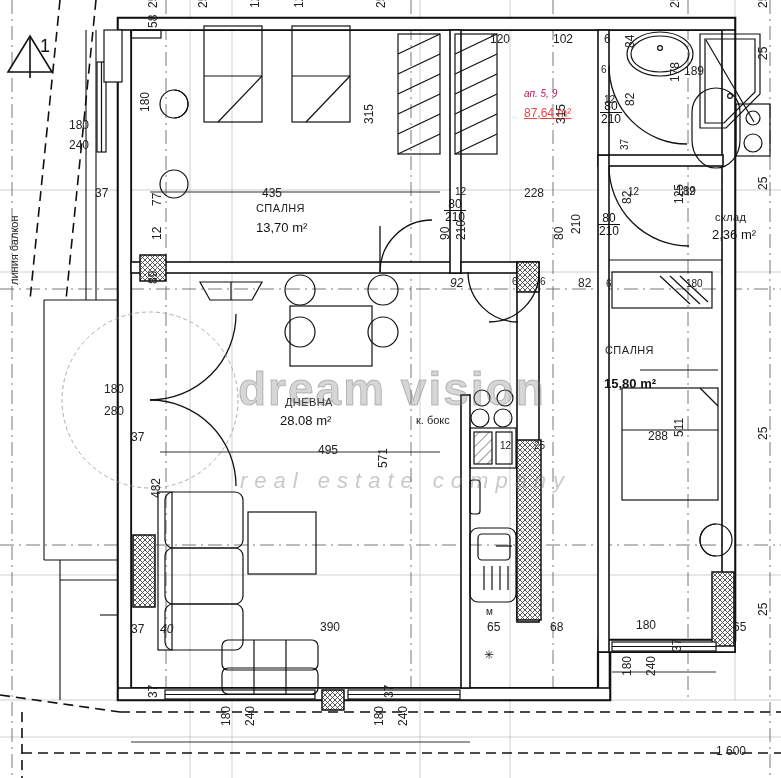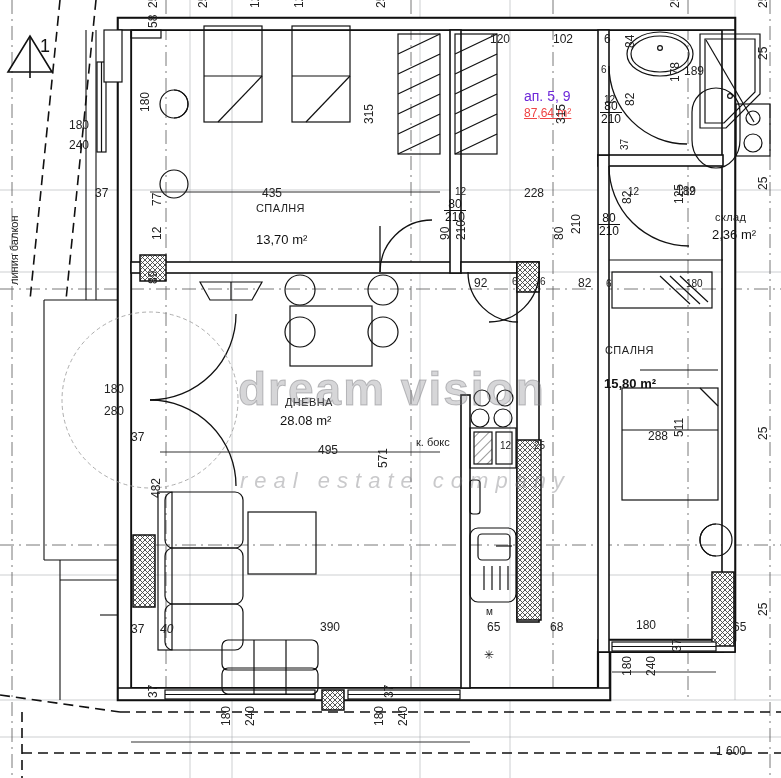--- a/index.html
+++ b/index.html
@@ -4,21 +4,21 @@
 <style>
   html,body{margin:0;padding:0;background:#ffffff;}
   body{font-family:"Liberation Sans",sans-serif;}
   #plan{position:relative;width:781px;height:778px;background:#ffffff;overflow:hidden;}
   #plan svg{position:absolute;left:0;top:0;}
   .lbl{position:absolute;font-family:"Liberation Sans",sans-serif;color:#1a1a1a;white-space:nowrap;}
   .dim{font-size:12px;color:#222;}
   .dim-v{font-size:12px;color:#222;transform-origin:left top;}
   .room-name{font-size:11px;letter-spacing:.4px;color:#222;text-align:center;}
   .room-area{font-size:13px;color:#111;text-align:center;}
-  .apt-code{font-size:14px;color:#6d28d9;}
+  .apt-code{font-size:10px;color:#be185d;font-style:italic;}
   .apt-area{font-size:12px;color:#ef4444;text-decoration:underline;}
   .small{font-size:11px;}
   .tiny{font-size:10px;}
   .door-dim{font-size:12px;color:#111;text-align:center;line-height:1.0;}
   .door-dim .top{border-bottom:1px solid #111;padding:0 1px;display:block;}
   .door-dim .bot{display:block;padding:0 1px;}
   .wm{position:absolute;pointer-events:none;}
   .wm1{font-size:46px;font-weight:bold;letter-spacing:2px;color:rgba(120,120,125,0.30);
        -webkit-text-stroke:1px rgba(120,120,125,0.45);}
   .wm2{font-size:22px;font-style:italic;letter-spacing:7px;color:rgba(120,120,125,0.40);}
@@ -255,33 +255,33 @@
   </svg>
 
   <div class="lbl mark1" style="left:40px;top:36px;">1</div>
 
   <div class="lbl vert small" style="left:8px;top:175px;height:110px;color:#222;">линия балкон</div>
 
   <div class="lbl apt-code" style="left:524px;top:88px;">ап. 5, 9</div>
   <div class="lbl apt-area" style="left:524px;top:106px;">87,64 m²</div>
 
   <div class="lbl room-name" style="left:256px;top:202px;">СПАЛНЯ</div>
-  <div class="lbl room-area" style="left:256px;top:232px;">13,70 m²</div>
+  <div class="lbl room-area" style="left:256px;top:220px;">13,70 m²</div>
 
   <div class="lbl room-name" style="left:285px;top:396px;">ДНЕВНА</div>
   <div class="lbl room-area" style="left:280px;top:413px;">28.08 m²</div>
 
   <div class="lbl room-name" style="left:605px;top:344px;">СПАЛНЯ</div>
   <div class="lbl room-area" style="left:604px;top:376px;font-weight:bold;">15,80 m²</div>
 
   <div class="lbl room-name" style="left:715px;top:211px;">склад</div>
   <div class="lbl room-area" style="left:712px;top:227px;"></div>
   <div class="lbl room-area" style="left:712px;top:227px;">2,36 m²</div>
 
-  <div class="lbl small" style="left:408px;top:436px;color:#222;padding-left:8px;">к. бокс</div>
+  <div class="lbl small" style="left:408px;top:414px;color:#222;padding-left:8px;">к. бокс</div>
 
   <div class="wm wm1" style="left:238px;top:362px;">dream vision</div>
   <div class="wm wm2" style="left:240px;top:420px;margin-top:48px;">real estate company</div>
 
   <div class="lbl door-dim" style="left:444px;top:198px;">
     <span class="top">80</span>
     <span class="bot">210</span>
   </div>
   <div class="lbl door-dim" style="left:598px;top:212px;">
     <span class="top">80</span>
@@ -356,21 +356,21 @@
   <div class="lbl dim" style="left:604px;top:32px;">6</div>
   <div class="lbl dim-v vert" style="left:682px;top:8px;height:24px;">25</div>
   <div class="lbl dim-v vert" style="left:770px;top:8px;height:24px;">25</div>
   <div class="lbl dim-v vert" style="left:770px;top:60px;height:24px;">25</div>
   <div class="lbl dim-v vert" style="left:770px;top:190px;height:24px;">25</div>
   <div class="lbl dim-v vert" style="left:770px;top:440px;height:24px;">25</div>
   <div class="lbl dim-v vert" style="left:770px;top:616px;height:24px;">25</div>
 
   <div class="lbl dim-v vert" style="left:376px;top:124px;height:32px;">315</div>
   <div class="lbl dim-v vert" style="left:568px;top:124px;height:32px;">315</div>
-  <div class="lbl dim" style="left:474px;top:276px;">92</div>
+  <div class="lbl dim" style="left:450px;top:276px;font-style:italic;">92</div>
   <div class="lbl dim" style="left:578px;top:276px;">82</div>
   <div class="lbl dim tiny" style="left:512px;top:276px;">6</div>
   <div class="lbl dim tiny" style="left:540px;top:276px;">6</div>
   <div class="lbl dim tiny" style="left:455px;top:186px;">12</div>
   <div class="lbl dim tiny" style="left:628px;top:186px;">12</div>
   <div class="lbl dim tiny" style="left:684px;top:186px;">12</div>
   <div class="lbl dim-v vert tiny" style="left:630px;top:150px;height:22px;">37</div>
   <div class="lbl dim tiny" style="left:601px;top:64px;">6</div>
   <div class="lbl dim tiny" style="left:604px;top:94px;">12</div>
   <div class="lbl dim tiny" style="left:606px;top:278px;">6</div>

